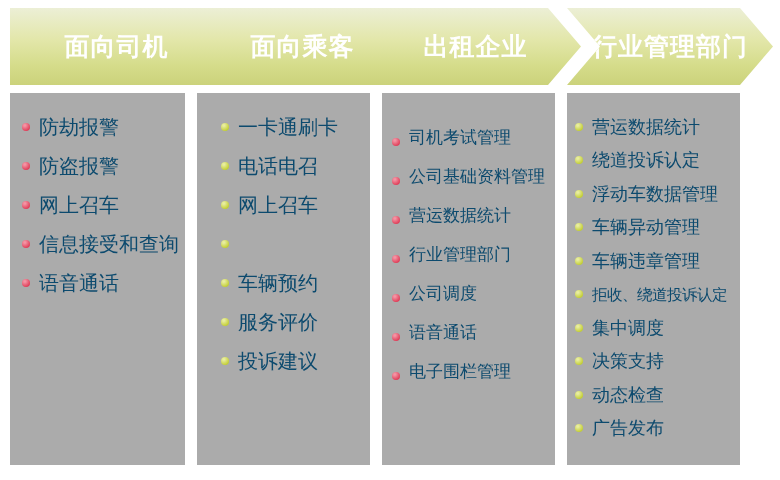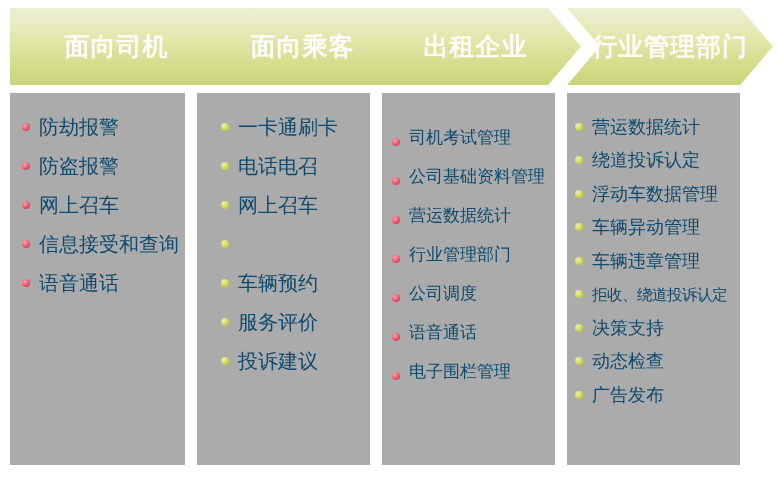--- a/index.html
+++ b/index.html
@@ -183,20 +183,24 @@
       <div class="item">
         <span class="dot dot-green"></span>
         <span class="label">车辆违章管理</span>
       </div>
       <div class="item">
         <span class="dot dot-green"></span>
         <span class="label">拒收、绕道投诉认定</span>
       </div>
       <div class="item">
         <span class="dot dot-green"></span>
+        <span class="label">集中调度</span>
+      </div>
+      <div class="item">
+        <span class="dot dot-green"></span>
         <span class="label">决策支持</span>
       </div>
       <div class="item">
         <span class="dot dot-green"></span>
         <span class="label">动态检查</span>
       </div>
       <div class="item">
         <span class="dot dot-green"></span>
         <span class="label">广告发布</span>
       </div>

